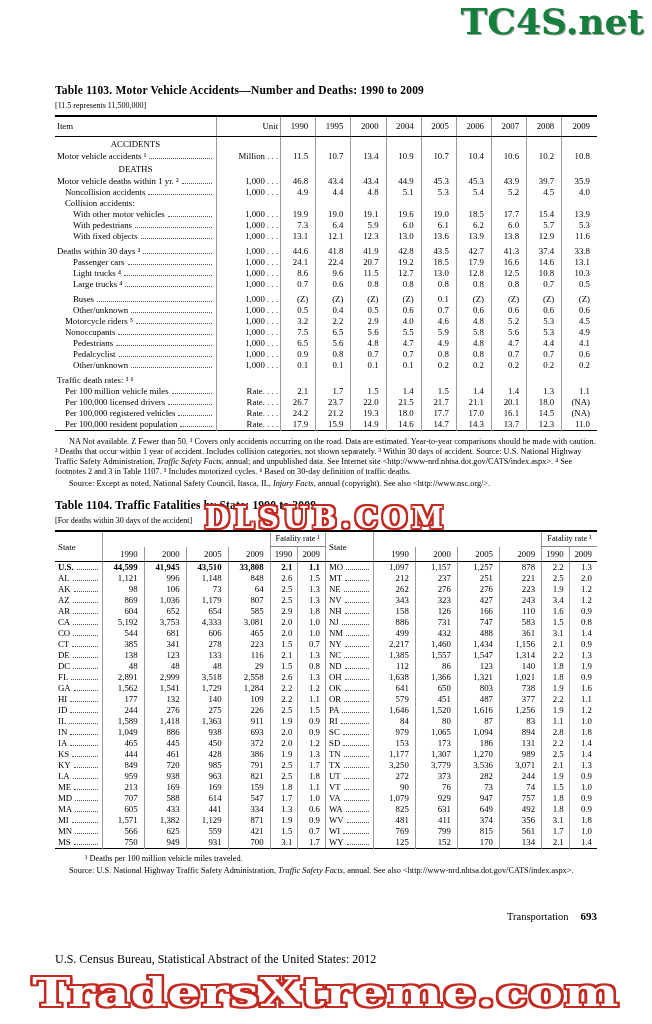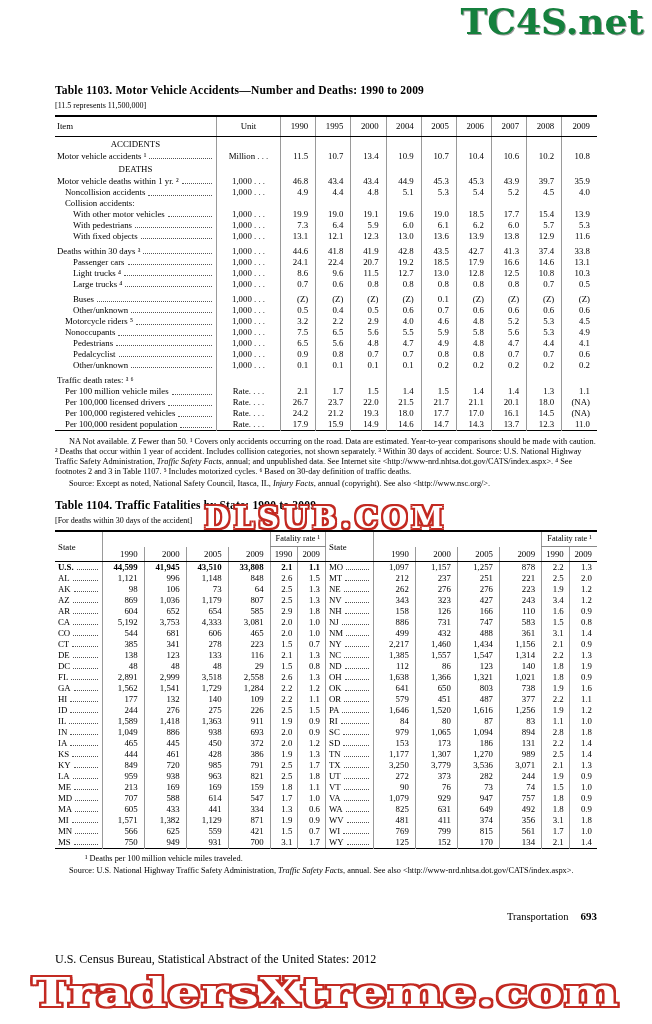--- a/index.html
+++ b/index.html
@@ -14,26 +14,26 @@
   .ttl { font-size:11.5px; font-weight:bold; margin:0 0 5px 0; letter-spacing:0.2px; }
   .sub { font-size:8px; margin:0 0 5px 0; }
 
   
   .t { border-collapse:collapse; width:100%; font-size:8.8px;
        border-top:2px solid #000; border-bottom:1.5px solid #000; }
   .t th, .t td { padding:0 2px; font-weight:normal; line-height:11px; vertical-align:bottom; }
   .bl { border-left:1px solid #9a9a9a; }
   .lblflex { display:flex; align-items:baseline; }
   .leader { flex:1; border-bottom:1px dotted #555; margin:0 2px 2px 3px; min-width:4px; }
-  .ind1 { padding-left:8px;align-items:flex-end; } .ind2 { padding-left:16px; }
+  .ind1 { padding-left:8px; } .ind2 { padding-left:16px; }
 
   
   .t3 thead th { border-bottom:1px solid #000; text-align:center; padding:4px 2px; }
   .t3 .ci { width:170px; text-align:left;margin-left:24px; }
-  .t3 .cu { width:68px; text-align:center; }
+  .t3 .cu { width:68px; text-align:right; }
   .t3 .cv { width:36px; text-align:right; padding-right:7px; }
   .t3 td.sec { text-align:center; padding:2px 0 1px 0; }
   .t3 tr.gaprow td { height:4px; padding:0; line-height:4px; }
 
   
   .t4wrap { margin-top:10px; }
   .halves { display:flex; }
   .t4 { width:271px; }
   .t4.left { border-right:1px solid #9a9a9a; }
   .t4 thead th { text-align:center; padding:2px 1px; line-height:10px; }

